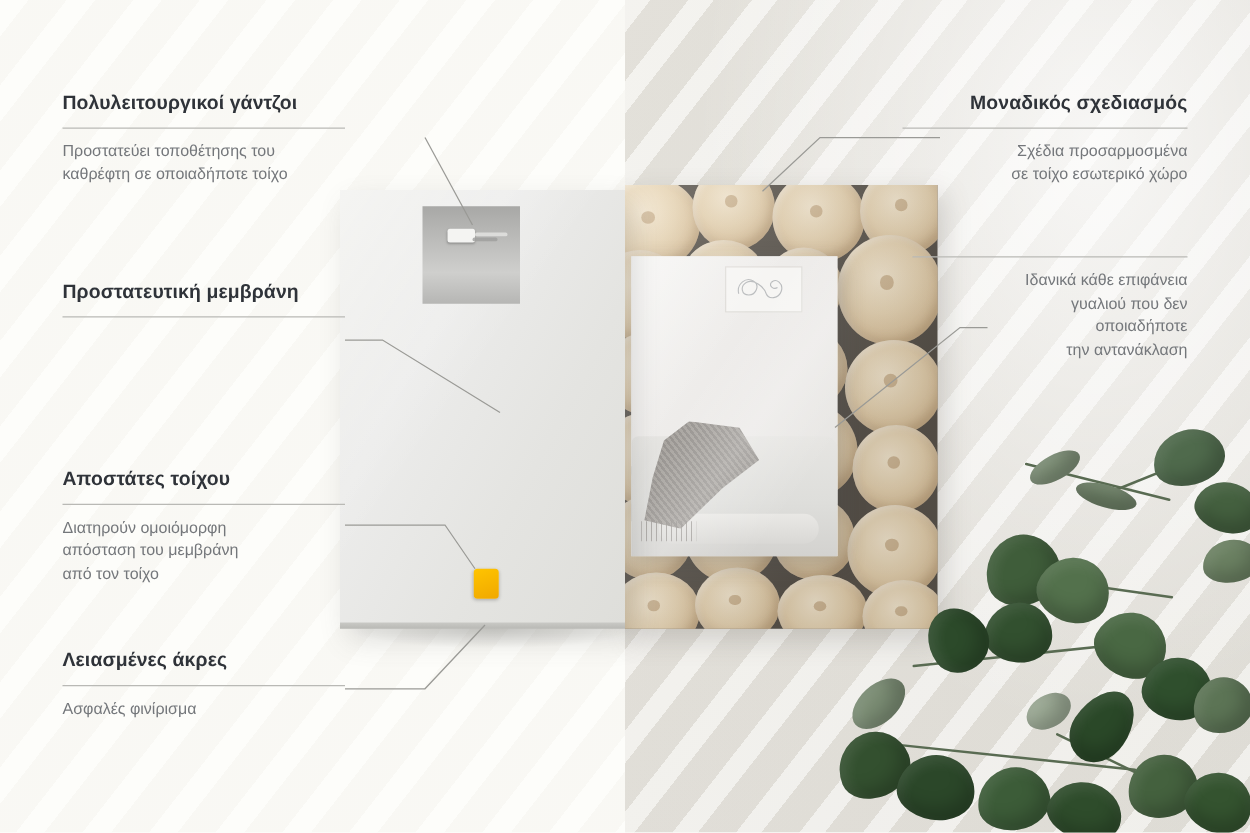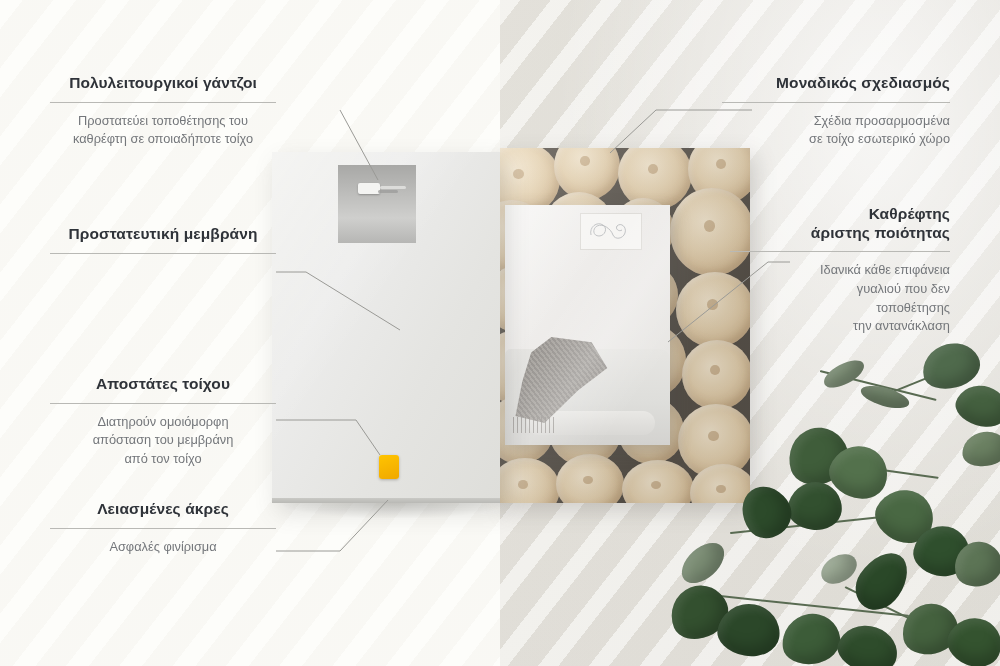--- a/index.html
+++ b/index.html
@@ -106,27 +106,27 @@
   
   .lines{position:absolute;left:0;top:0;width:1000px;height:666px;pointer-events:none;}
 
   
   .callout{position:absolute;}
   .callout h3{
     margin:0 0 9px 0;font-size:15.5px;font-weight:700;color:#2f3339;
     letter-spacing:.1px;line-height:1.2;}
   .callout .rule{height:1px;background:#b9b9b5;margin:0 0 9px 0;}
   .callout p{margin:0;font-size:12.8px;line-height:1.46;color:#74777b;font-weight:400;}
-  .left  h3,.left  p,.left  .rule{text-align:center;}
+  .left  h3,.left  p,.left  .rule{text-align:left;}
   .right h3,.right p{text-align:right;}
 
   .c-hooks   {left:50px; top:74px;  width:226px;}
   .c-membrane{left:50px; top:225px; width:226px;}
   .c-spacers {left:50px; top:375px; width:226px;}
-  .c-edges   {left:50px; top:500px; width:226px;}
+  .c-edges   {left:50px; top:520px; width:226px;}
   .c-design  {left:722px;top:74px;  width:228px;}
   .c-quality {left:730px;top:205px; width:220px;}
 </style>
 </head>
 <body>
 
 <div class="stage">
 
   <div class="bg-left"></div>
   <div class="bg-left-stripes"></div>
@@ -272,26 +272,22 @@
   <div class="callout right c-design">
     <h3>Μοναδικός σχεδιασμός</h3>
     <div class="rule"></div>
     <p>
       <span>Σχέδια προσαρμοσμένα</span><br>
       <span>σε τοίχο εσωτερικό χώρο</span>
     </p>
   </div>
 
   <div class="callout right c-quality">
-    <h3>
-      <span>Καθρέφτης</span><br>
-      <span>άριστης ποιότητας</span>
-    </h3>
     <div class="rule"></div>
     <p>
       <span>Ιδανικά κάθε επιφάνεια</span><br>
       <span>γυαλιού που δεν</span><br>
-      <span>τοποθέτησης</span><br>
+      <span>οποιαδήποτε</span><br>
       <span>την αντανάκλαση</span>
     </p>
   </div>
 
 </div>
 
 </body></html>

